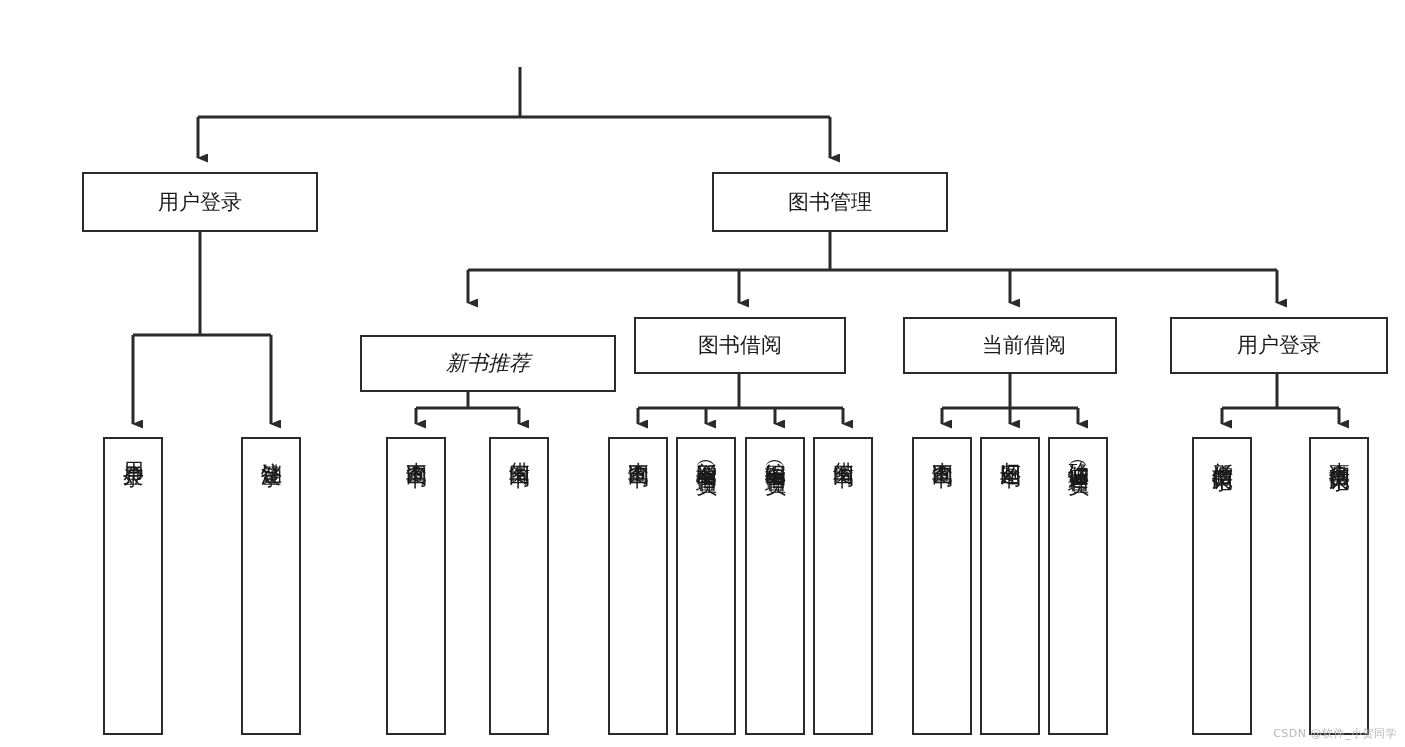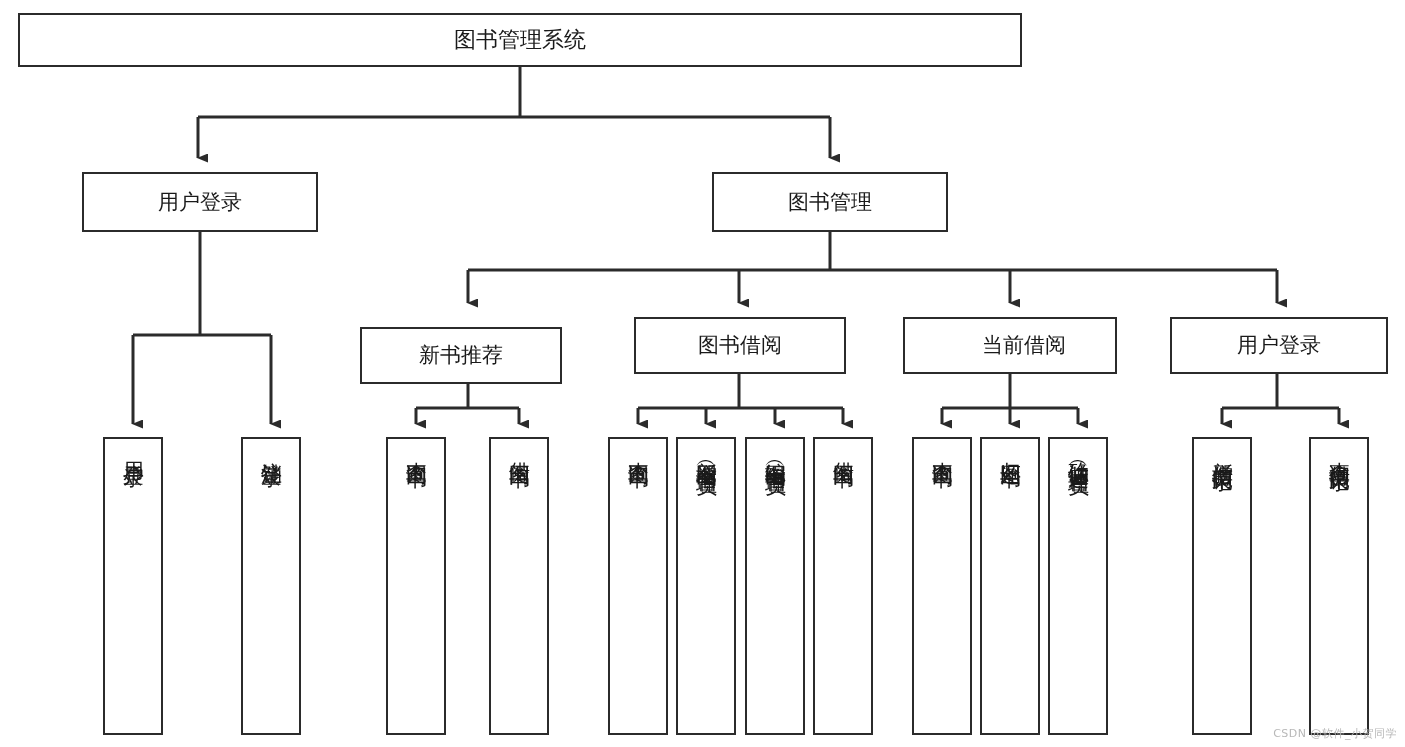--- a/index.html
+++ b/index.html
@@ -118,32 +118,29 @@
       <path d="M 1010,408 L 1010,424" marker-end="url(#arrowhead)"></path>
       <path d="M 1078,408 L 1078,424" marker-end="url(#arrowhead)"></path>
 
       <path d="M 1277,374 L 1277,408"></path>
       <path d="M 1222,408 L 1339,408"></path>
       <path d="M 1222,408 L 1222,424" marker-end="url(#arrowhead)"></path>
       <path d="M 1339,408 L 1339,424" marker-end="url(#arrowhead)"></path>
     </g>
   </svg>
 
-  <div class="node root horizontal" style="left:18px; top:13px; width:1004px; height:54px;">
-    <span class="node-label">图书管理系统</span>
-  </div>
 
   <div class="node horizontal" style="left:82px; top:172px; width:236px; height:60px;">
     <span class="node-label">用户登录</span>
   </div>
   <div class="node horizontal" style="left:712px; top:172px; width:236px; height:60px;">
     <span class="node-label">图书管理</span>
   </div>
 
-  <div class="node horizontal" style="left:360px; top:327px; width:202px; height:57px;">
+  <div class="node horizontal" style="left:360px; top:335px; width:256px; height:57px;font-style:italic;">
     <span class="node-label">新书推荐</span>
   </div>
   <div class="node horizontal" style="left:634px; top:317px; width:212px; height:57px;">
     <span class="node-label">图书借阅</span>
   </div>
   <div class="node horizontal" style="left:903px; top:317px; width:214px; height:57px;padding-left:28px;">
     <span class="node-label">当前借阅</span>
   </div>
   <div class="node horizontal" style="left:1170px; top:317px; width:218px; height:57px;">
     <span class="node-label">用户登录</span>

